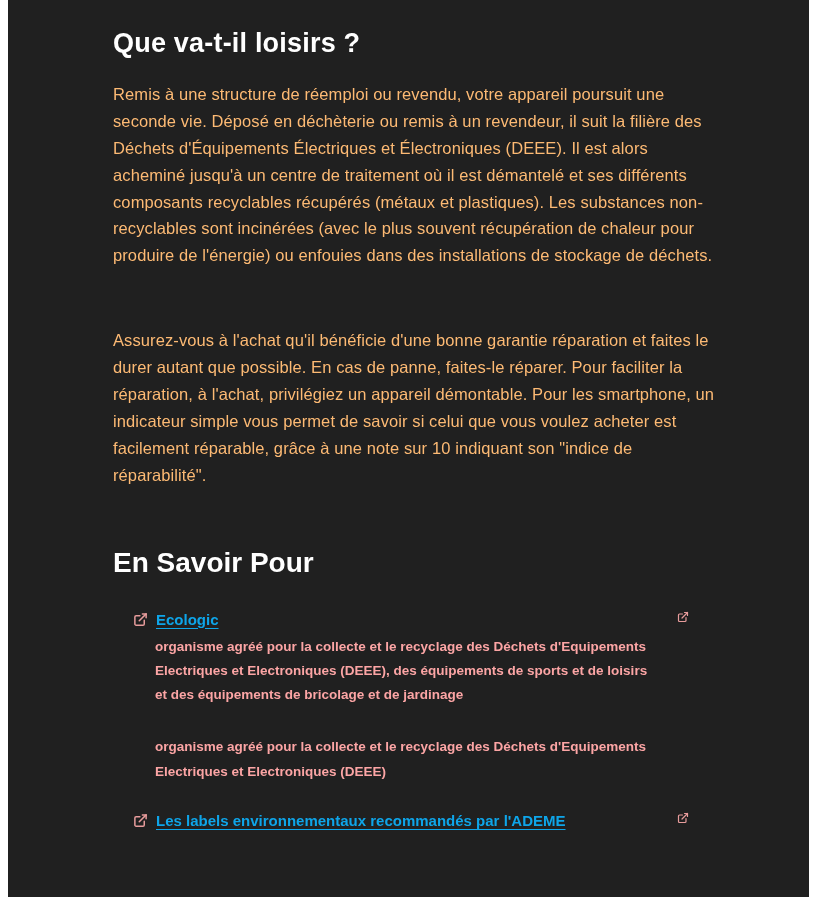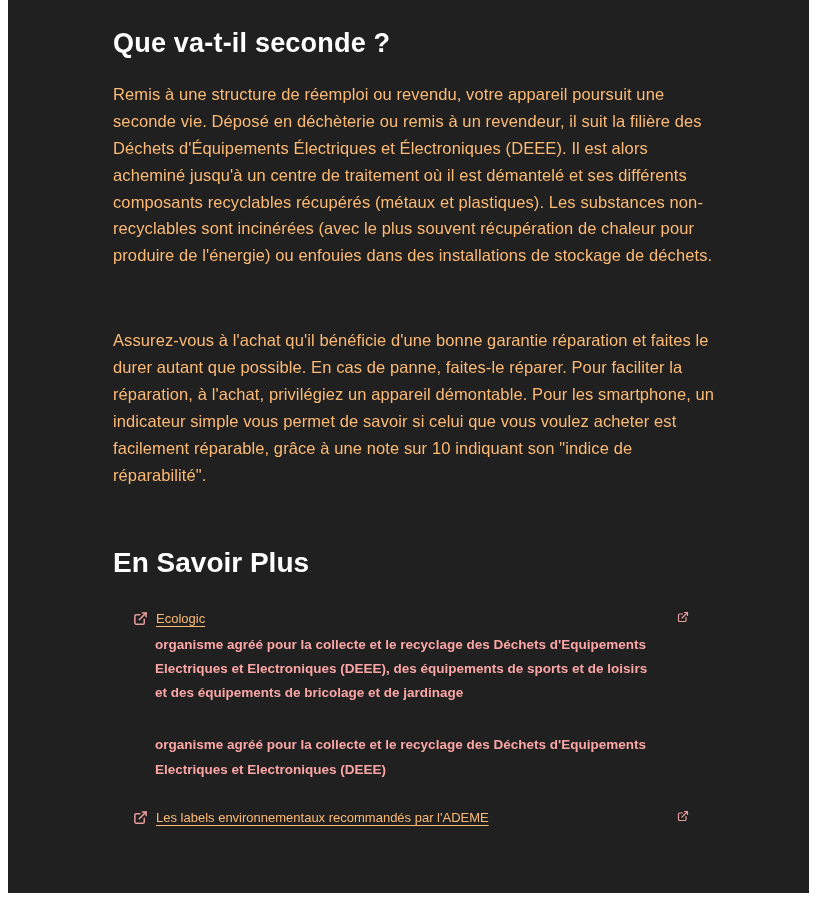--- a/index.html
+++ b/index.html
@@ -53,23 +53,23 @@
     padding-right: 26px;
   }
 
   .link-left {
     display: flex;
     align-items: center;
     gap: 8px;
   }
 
   a.ext-link {
-    color: #fdba74;
-    font-size: 13px;
-    font-weight: 400;
+    color: #0ea5e9;
+    font-size: 15px;
+    font-weight: 700;
     text-decoration: underline;
     text-underline-offset: 3px;
     cursor: pointer;
   }
 
   .icon-ext {
     display: inline-block;
     line-height: 0;
     flex: none;
   }
@@ -82,26 +82,26 @@
     line-height: 1.8;
     color: #fca5a5;
   }
 </style>
 </head>
 <body>
 
 <div class="page">
   <div class="content">
 
-    <h2 class="section-title">Que va-t-il seconde ?</h2>
+    <h2 class="section-title">Que va-t-il loisirs ?</h2>
     <p class="body-text">Remis à une structure de réemploi ou revendu, votre appareil poursuit une seconde vie. Déposé en déchèterie ou remis à un revendeur, il suit la filière des Déchets d'Équipements Électriques et Électroniques (DEEE). Il est alors acheminé jusqu'à un centre de traitement où il est démantelé et ses différents composants recyclables récupérés (métaux et plastiques). Les substances non-recyclables sont incinérées (avec le plus souvent récupération de chaleur pour produire de l'énergie) ou enfouies dans des installations de stockage de déchets.</p>
 
     <p class="body-text">Assurez-vous à l'achat qu'il bénéficie d'une bonne garantie réparation et faites le durer autant que possible. En cas de panne, faites-le réparer. Pour faciliter la réparation, à l'achat, privilégiez un appareil démontable. Pour les smartphone, un indicateur simple vous permet de savoir si celui que vous voulez acheter est facilement réparable, grâce à une note sur 10 indiquant son "indice de réparabilité".</p>
 
-    <h2 class="more-title">En Savoir Plus</h2>
+    <h2 class="more-title">En Savoir Pour</h2>
 
     <div class="link-item">
       <div class="link-row">
         <span class="link-left">
           <span class="icon-ext">
             <svg width="15" height="15" viewBox="0 0 24 24" fill="none" stroke="#e89c9c" stroke-width="2.4" stroke-linecap="round" stroke-linejoin="round">
                 <path d="M18 13v6a2 2 0 0 1-2 2H5a2 2 0 0 1-2-2V8a2 2 0 0 1 2-2h6"></path>
                 <polyline points="15 3 21 3 21 9"></polyline>
                 <line x1="10" y1="14" x2="21" y2="3"></line>
               </svg>

